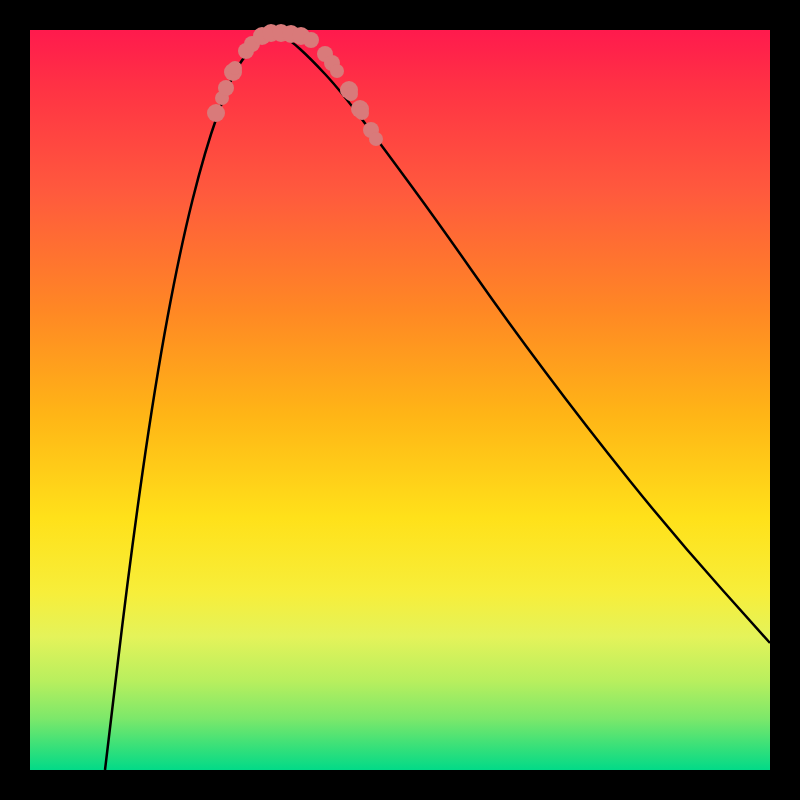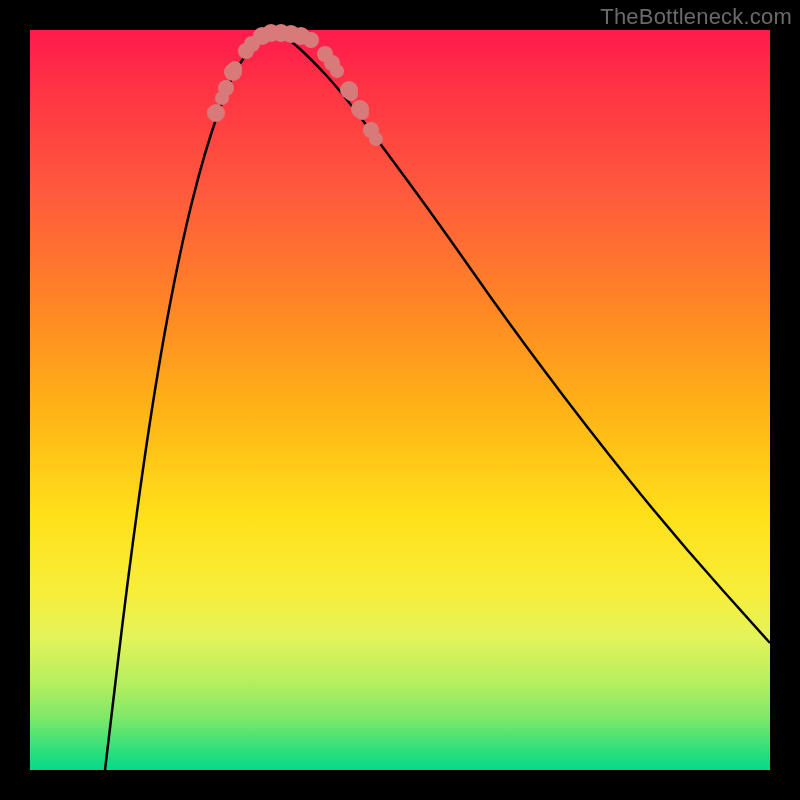--- a/index.html
+++ b/index.html
@@ -89,14 +89,13 @@
           <circle cx="307" cy="41" r="7" fill="#d97a7a"></circle>
           <circle cx="319" cy="60" r="9" fill="#d97a7a"></circle>
           <circle cx="321" cy="64" r="7" fill="#d97a7a"></circle>
           <circle cx="330" cy="79" r="9" fill="#d97a7a"></circle>
           <circle cx="332" cy="83" r="7" fill="#d97a7a"></circle>
           <circle cx="341" cy="100" r="8" fill="#d97a7a"></circle>
           <circle cx="346" cy="109" r="7" fill="#d97a7a"></circle>
         </g>
     </svg>
   </div>
-  <div class="watermark">TheBottleneck.com</div>
 </div>
 
 </body></html>

